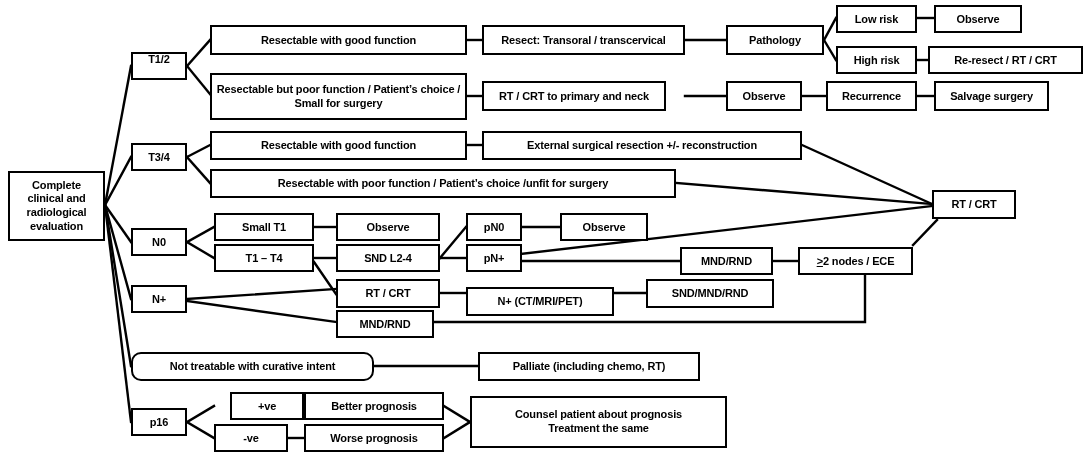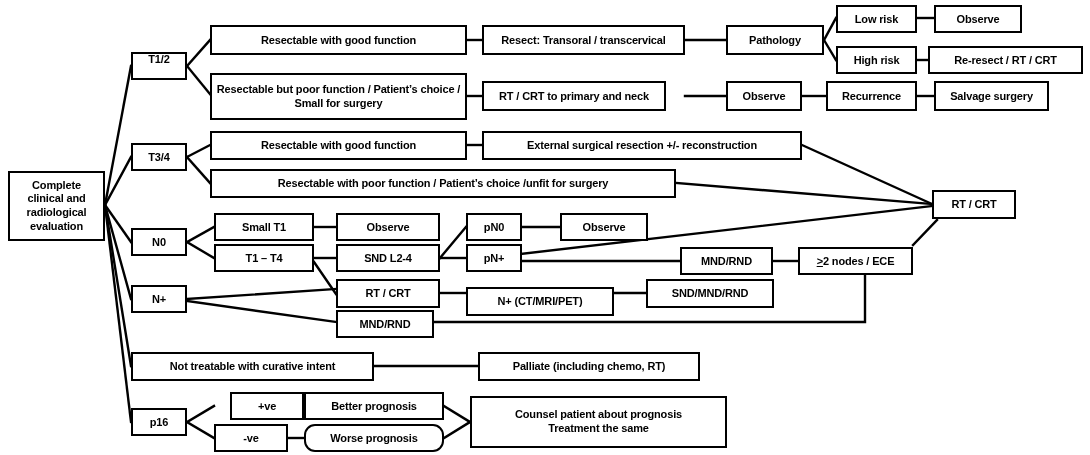--- a/index.html
+++ b/index.html
@@ -246,41 +246,41 @@
   </div>
 
   <div class="node" style="left:646px; top:279px; width:128px; height:29px;">
     <span>SND/MND/RND</span>
   </div>
 
   <div class="node" style="left:336px; top:310px; width:98px; height:28px;">
     <span>MND/RND</span>
   </div>
 
-  <div class="node" style="left:131px; top:352px; width:243px; height:29px;">
+  <div class="node" style="left:131px; top:352px; width:243px; height:29px;border-radius:10px;">
     <span>Not treatable with curative intent</span>
   </div>
 
   <div class="node" style="left:478px; top:352px; width:222px; height:29px;">
     <span>Palliate (including chemo, RT)</span>
   </div>
 
   <div class="node" style="left:214px; top:392px; width:74px; height:28px;margin-left:16px;">
     <span>+ve</span>
   </div>
 
   <div class="node" style="left:304px; top:392px; width:140px; height:28px;">
     <span>Better prognosis</span>
   </div>
 
   <div class="node" style="left:214px; top:424px; width:74px; height:28px;">
     <span>-ve</span>
   </div>
 
-  <div class="node" style="left:304px; top:424px; width:140px; height:28px;border-radius:11px;">
+  <div class="node" style="left:304px; top:424px; width:140px; height:28px;">
     <span>Worse prognosis</span>
   </div>
 
   <div class="node multiline" style="left:470px; top:396px; width:257px; height:52px; flex-direction:column;">
     <span>Counsel patient about prognosis</span>
     <span>Treatment the same</span>
   </div>
 
 </div>
 

